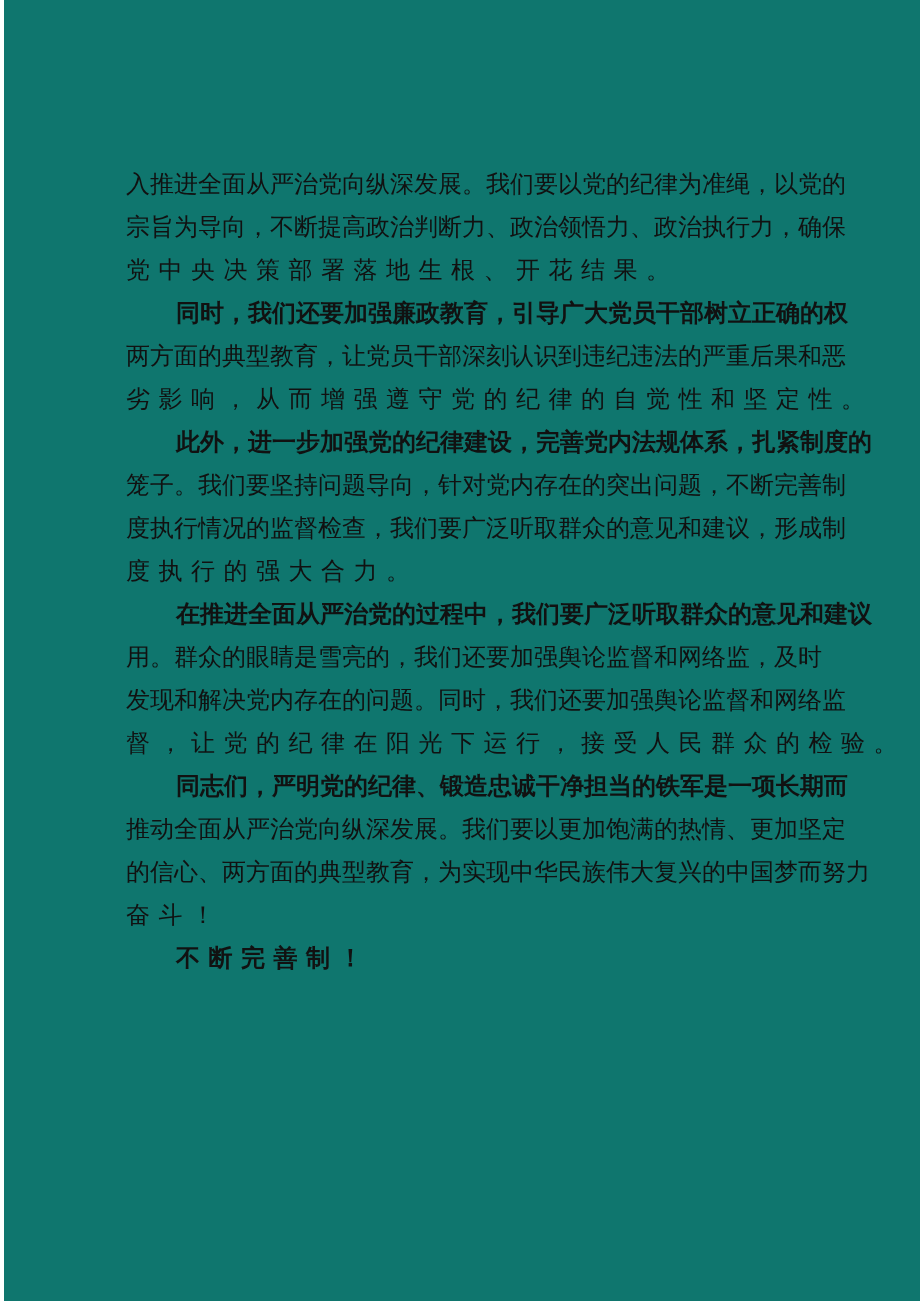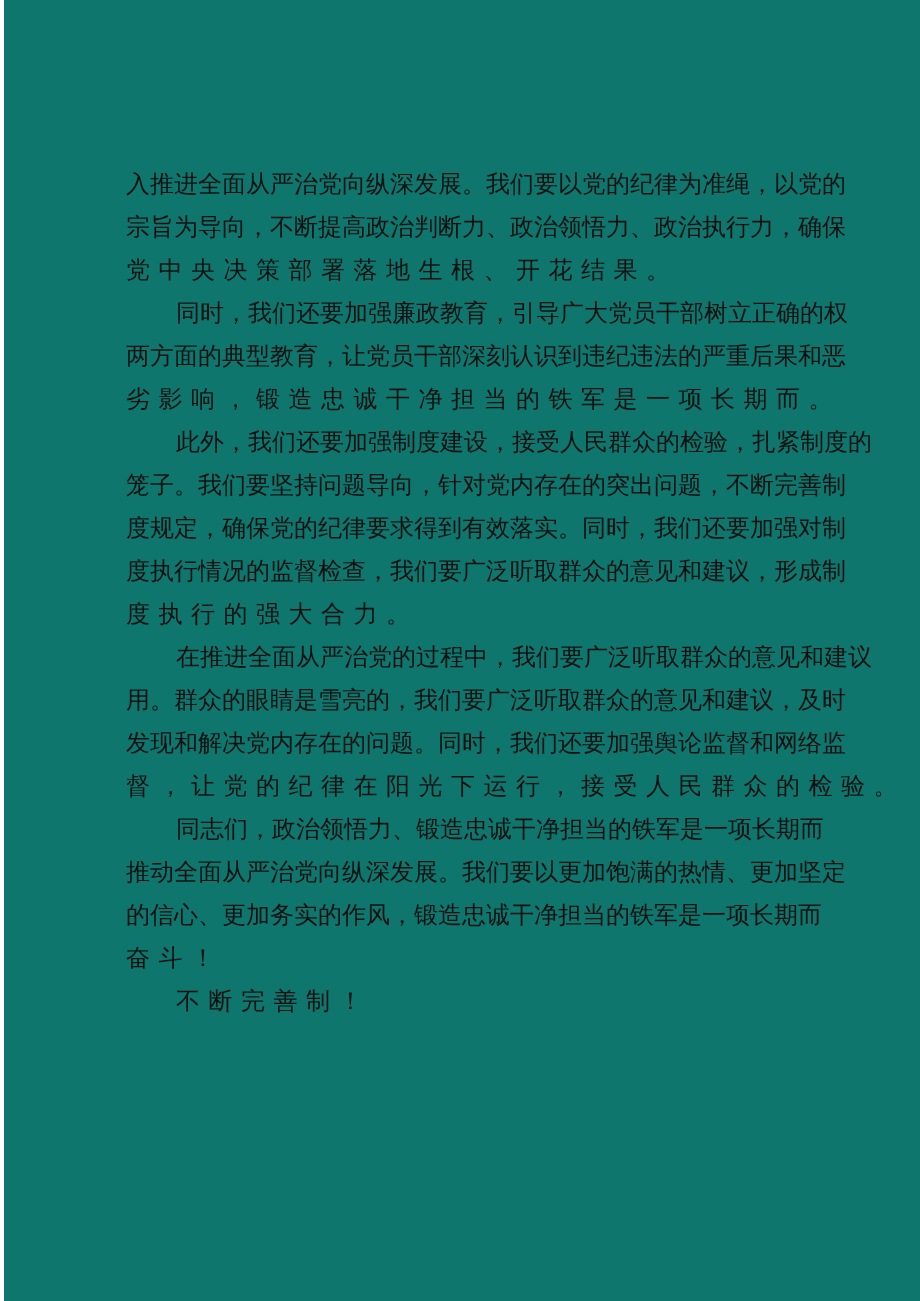--- a/index.html
+++ b/index.html
@@ -37,59 +37,59 @@
     text-align-last: justify;
     letter-spacing: 0px;
   }
   .line.last {
     text-align: left;
     text-align-last: left;
     letter-spacing: 8.5px;
   }
   .line.indent {
     padding-left: 50px;
+    font-weight: bold;
   }
 </style>
 </head>
 <body>
 
 <div class="page">
   <div class="content">
 
     <div>
       <div class="line">入推进全面从严治党向纵深发展。我们要以党的纪律为准绳，以党的</div>
       <div class="line">宗旨为导向，不断提高政治判断力、政治领悟力、政治执行力，确保</div>
       <div class="line last">党中央决策部署落地生根、开花结果。</div>
     </div>
 
     <div>
       <div class="line indent">同时，我们还要加强廉政教育，引导广大党员干部树立正确的权</div>
       <div class="line">两方面的典型教育，让党员干部深刻认识到违纪违法的严重后果和恶</div>
-      <div class="line last">劣影响，锻造忠诚干净担当的铁军是一项长期而。</div>
+      <div class="line last">劣影响，从而增强遵守党的纪律的自觉性和坚定性。</div>
     </div>
 
     <div>
-      <div class="line indent">此外，我们还要加强制度建设，接受人民群众的检验，扎紧制度的</div>
+      <div class="line indent">此外，进一步加强党的纪律建设，完善党内法规体系，扎紧制度的</div>
       <div class="line">笼子。我们要坚持问题导向，针对党内存在的突出问题，不断完善制</div>
-      <div class="line">度规定，确保党的纪律要求得到有效落实。同时，我们还要加强对制</div>
       <div class="line">度执行情况的监督检查，我们要广泛听取群众的意见和建议，形成制</div>
       <div class="line last">度执行的强大合力。</div>
     </div>
 
     <div>
       <div class="line indent">在推进全面从严治党的过程中，我们要广泛听取群众的意见和建议</div>
-      <div class="line">用。群众的眼睛是雪亮的，我们要广泛听取群众的意见和建议，及时</div>
+      <div class="line">用。群众的眼睛是雪亮的，我们还要加强舆论监督和网络监，及时</div>
       <div class="line">发现和解决党内存在的问题。同时，我们还要加强舆论监督和网络监</div>
       <div class="line last">督，让党的纪律在阳光下运行，接受人民群众的检验。</div>
     </div>
 
     <div>
-      <div class="line indent">同志们，政治领悟力、锻造忠诚干净担当的铁军是一项长期而</div>
+      <div class="line indent">同志们，严明党的纪律、锻造忠诚干净担当的铁军是一项长期而</div>
       <div class="line">推动全面从严治党向纵深发展。我们要以更加饱满的热情、更加坚定</div>
-      <div class="line">的信心、更加务实的作风，锻造忠诚干净担当的铁军是一项长期而</div>
+      <div class="line">的信心、两方面的典型教育，为实现中华民族伟大复兴的中国梦而努力</div>
       <div class="line last">奋斗！</div>
     </div>
 
     <div>
       <div class="line indent last">不断完善制！</div>
     </div>
 
   </div>
 </div>
 

